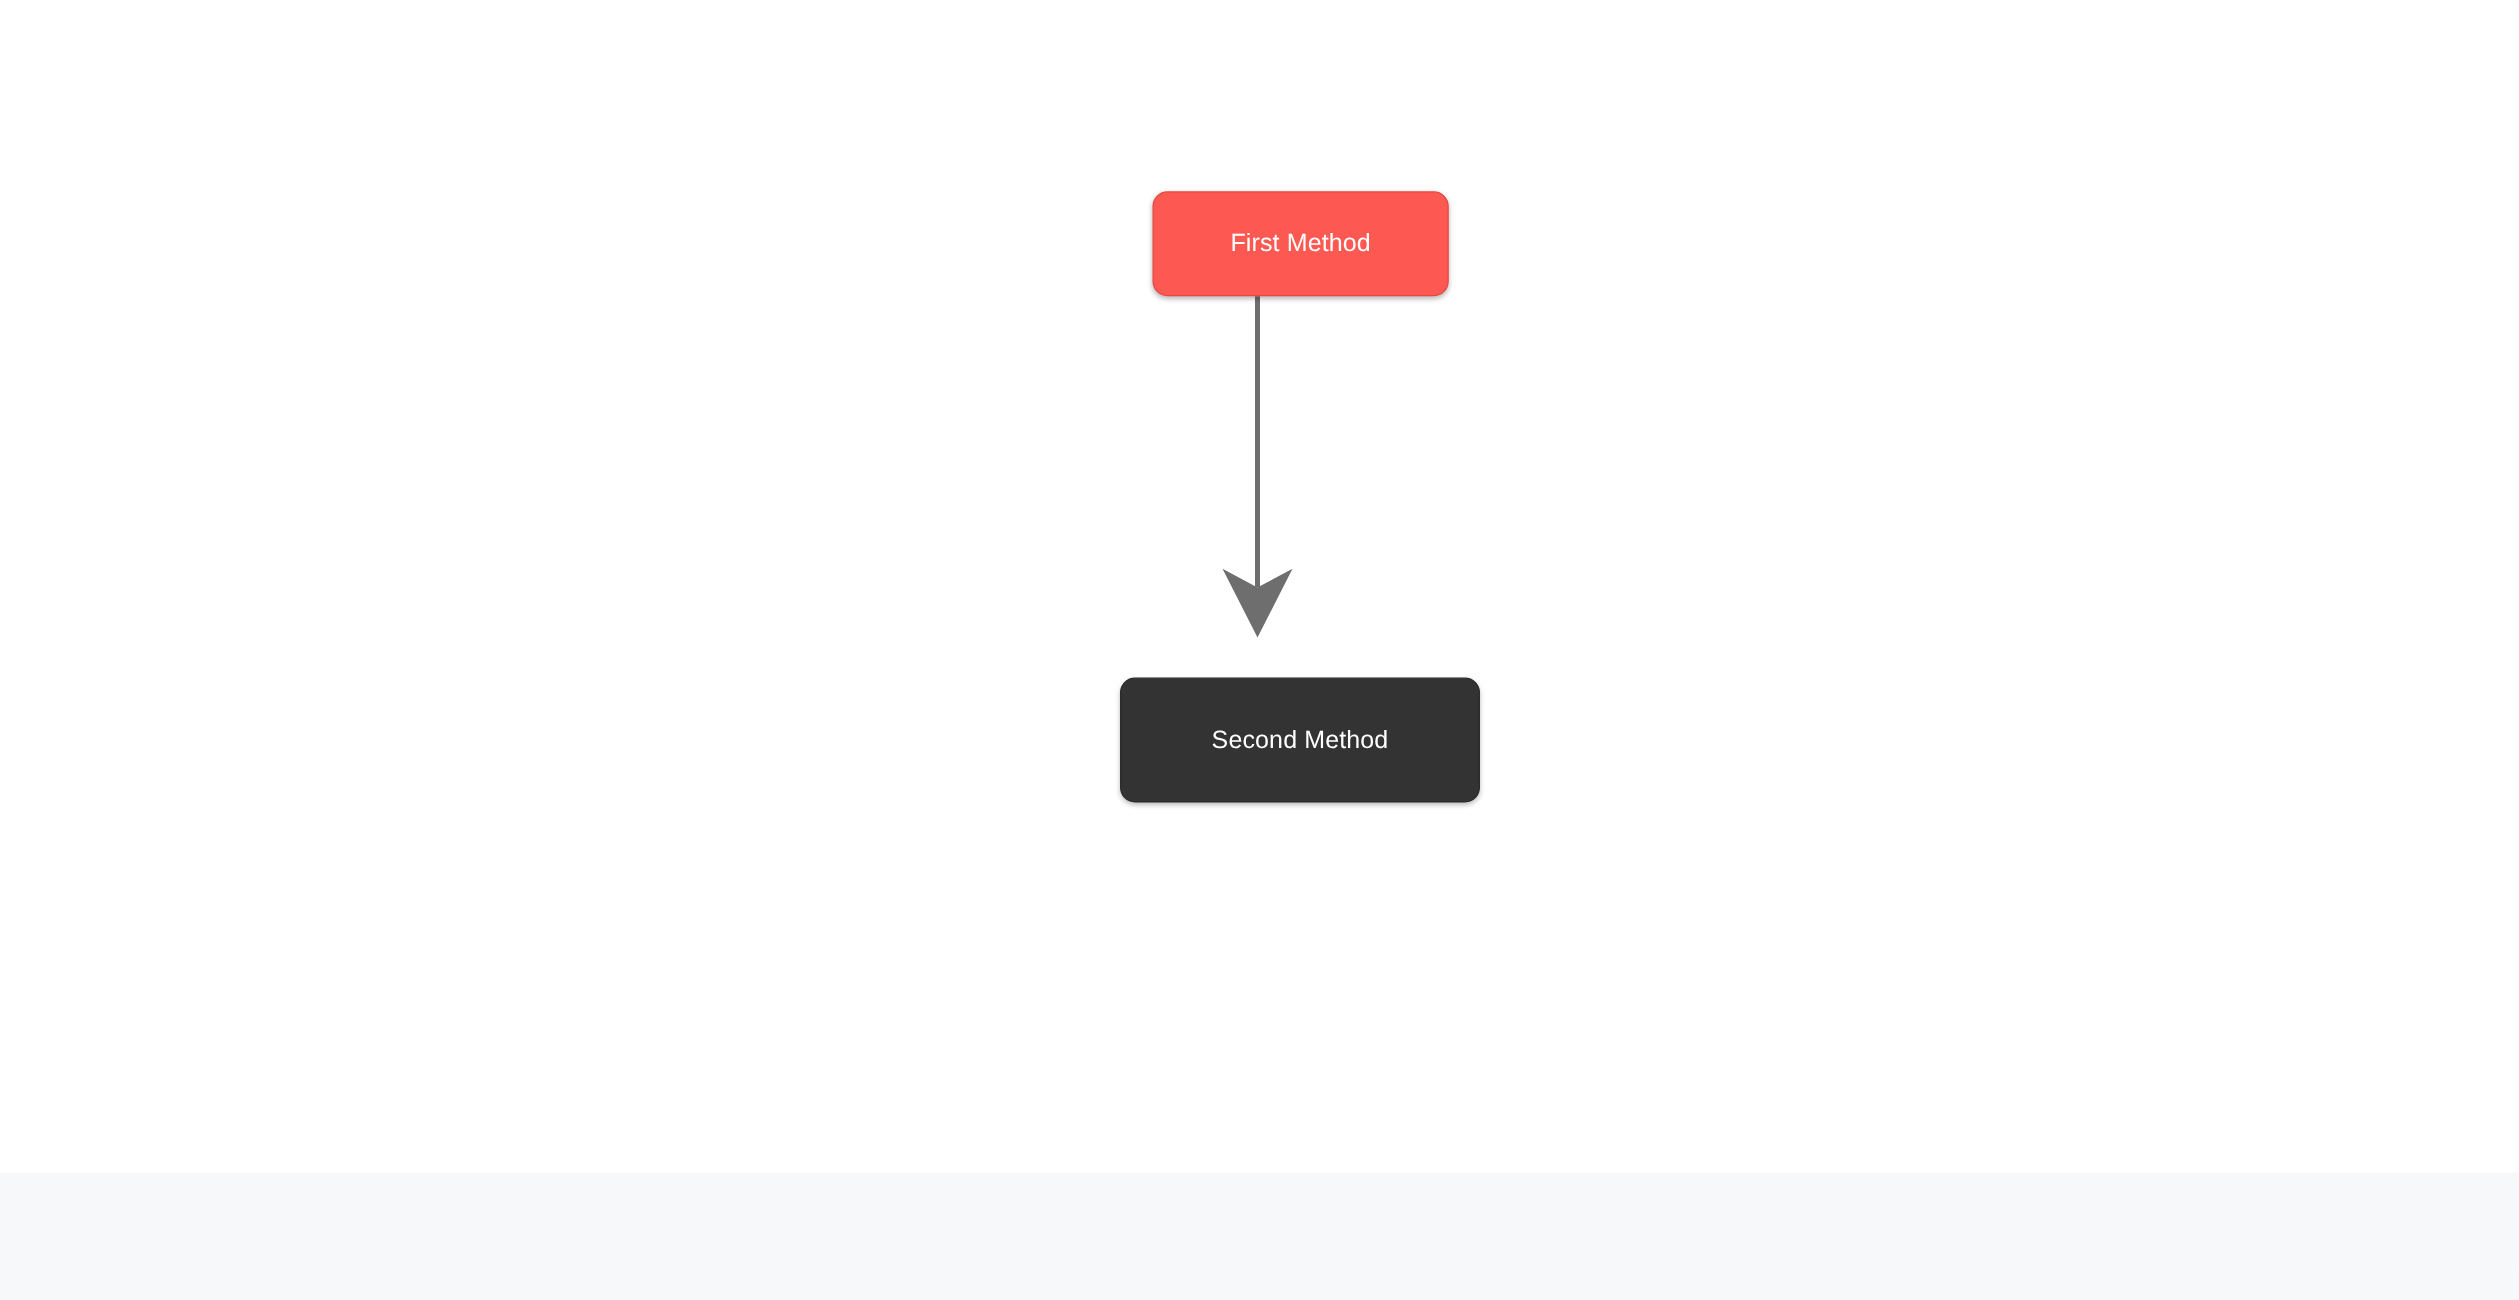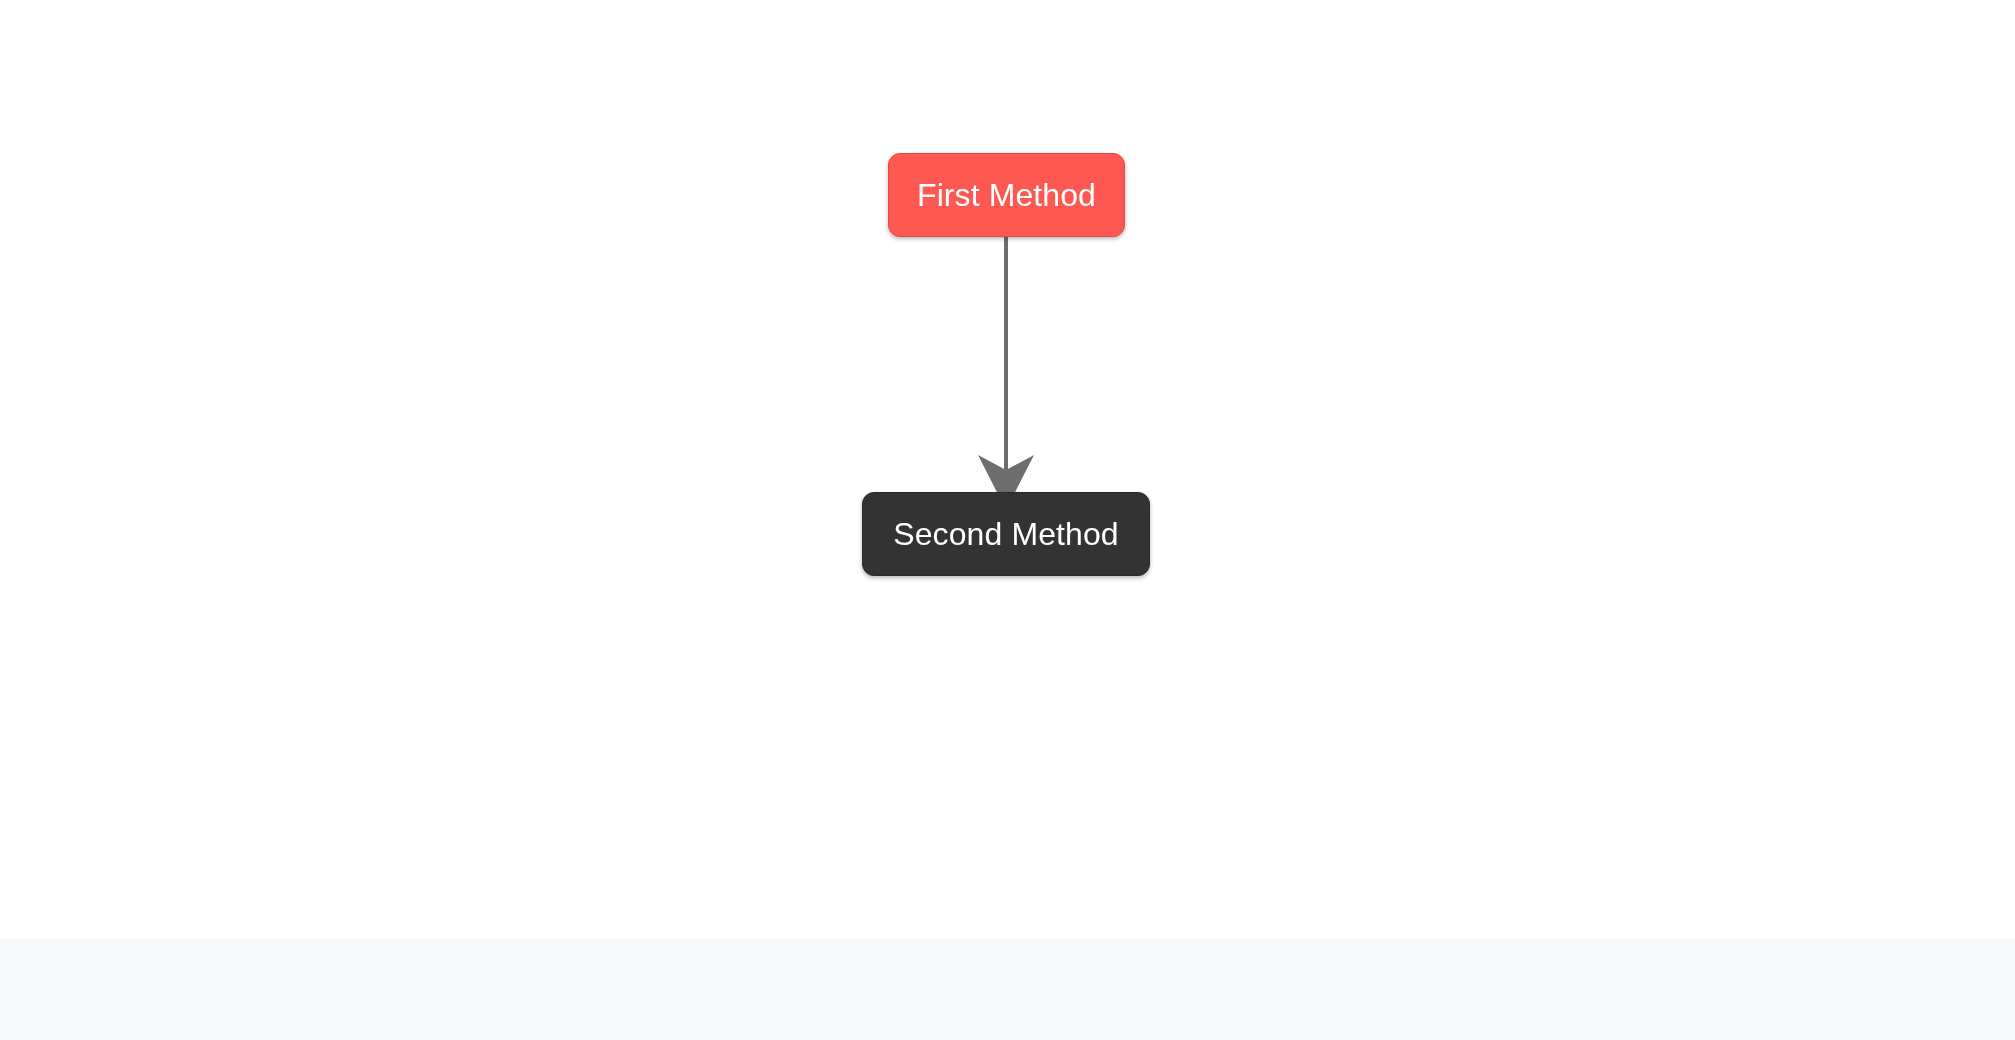--- a/index.html
+++ b/index.html
@@ -40,26 +40,27 @@
   }
 
   .node {
     position: absolute;
     box-sizing: border-box;
     display: flex;
     align-items: center;
     justify-content: center;
     border-radius: 12px;
     color: #ffffff;
-    font-size: 32px;
+    font-size: 20px;
     font-family: "Liberation Sans", sans-serif;
     font-weight: 400;
     letter-spacing: 0.1px;
     white-space: nowrap;
     box-shadow: 0 2px 4px rgba(0,0,0,0.28);
+    margin-left: 34px;
   }
 
   .node-start {
     background: #fd5952;
     border: 1px solid #e8473f;
   }
 
   .node-method {
     background: #333333;
     border: 1px solid #2b2b2b;
@@ -89,21 +90,21 @@
       <g>
         <line x1="1006" y1="237" x2="1006" y2="470" stroke="#6e6e6e" stroke-width="4"></line>
         <polygon points="1006,510 978,455 1006,470 1034,455" fill="#6e6e6e"></polygon>
       </g>
     </svg>
 
     <div class="node node-start" style="left:888px; top:153px; width:237px; height:84px;">
       <span>First Method</span>
     </div>
 
-    <div class="node node-method" style="left:862px; top:492px; width:288px; height:84px;">
+    <div class="node node-method" style="left:862px; top:542px; width:288px; height:100px;">
       <span>Second Method</span>
     </div>
 
   </div>
 
   <div id="footer">
 
     
 
     

